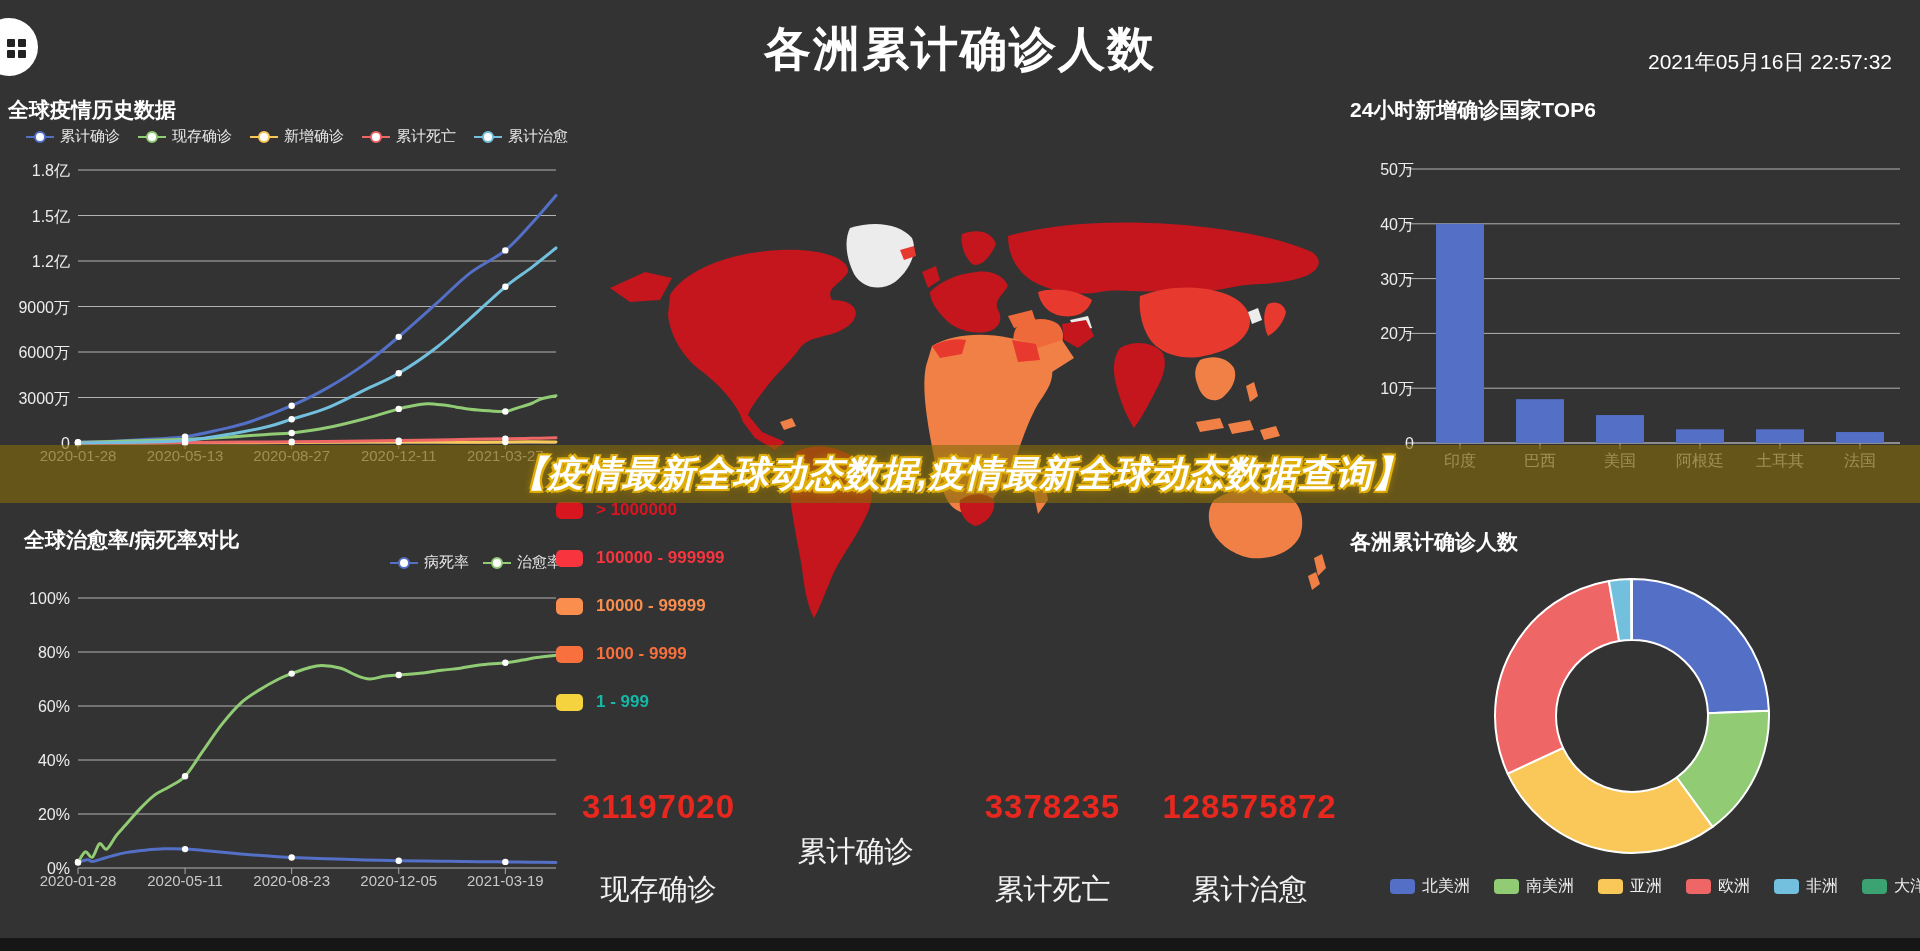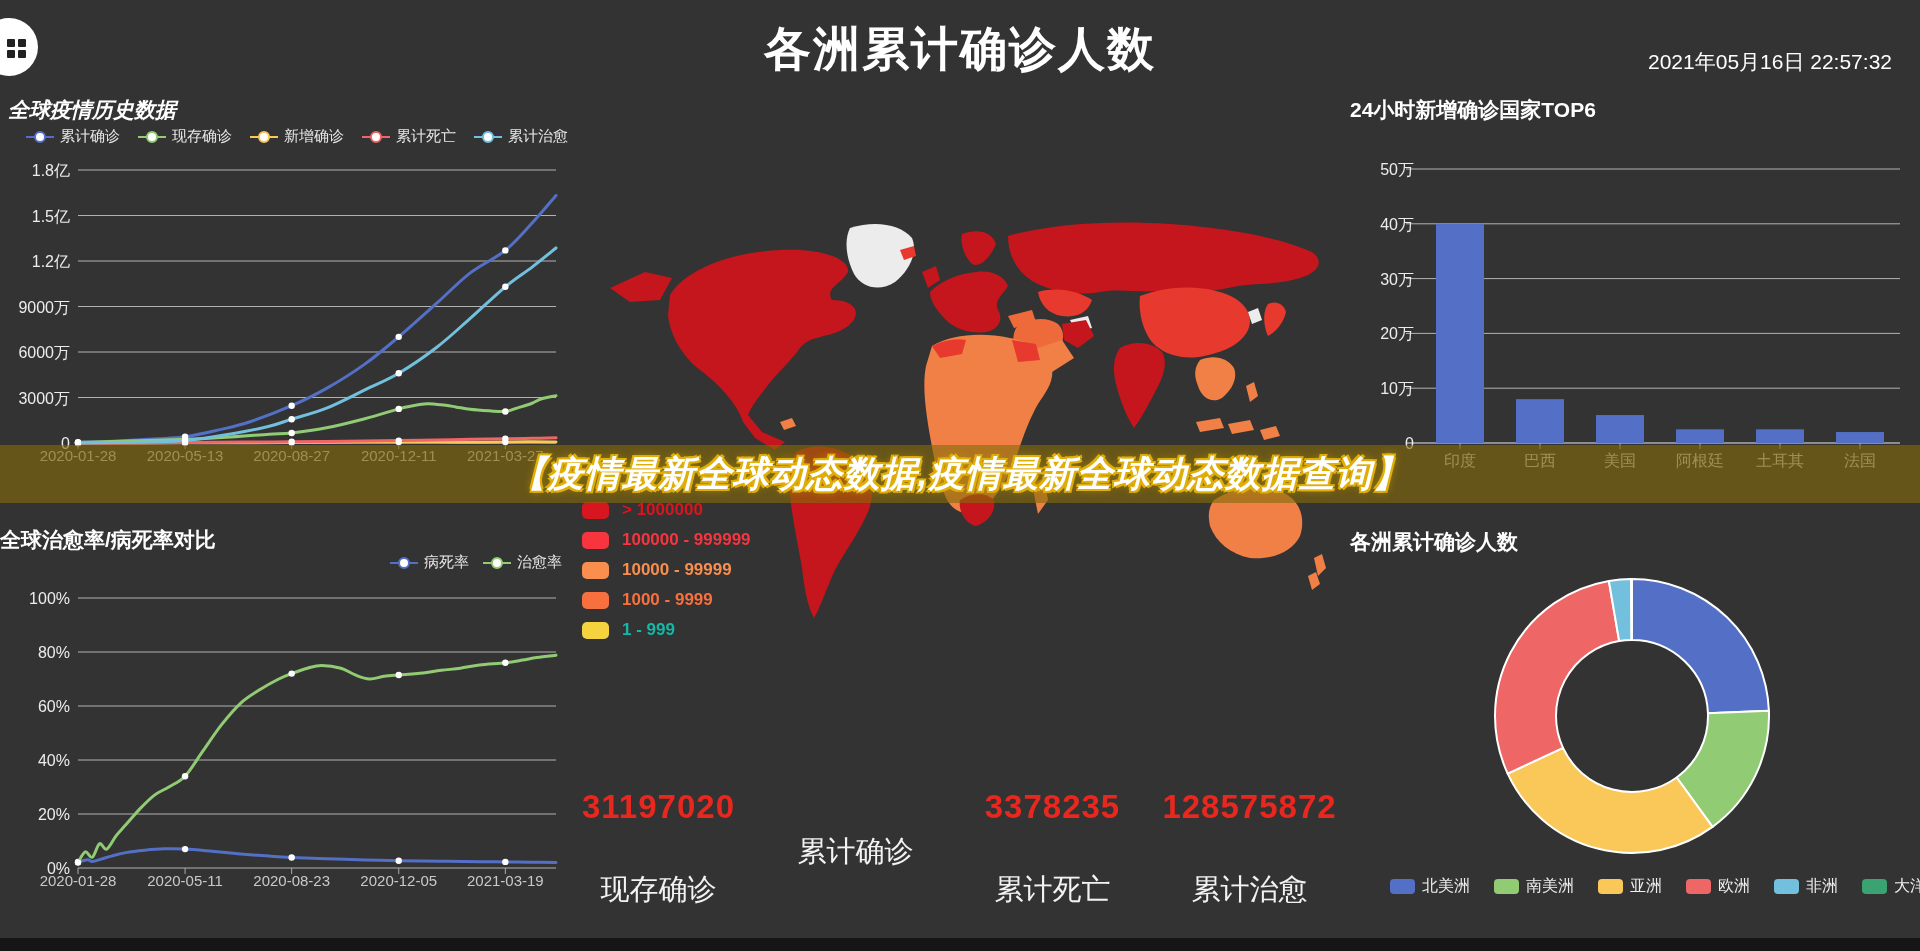--- a/index.html
+++ b/index.html
@@ -20,21 +20,21 @@
 
   
   .legend-row{display:flex;align-items:center;gap:18px;z-index:2;}
   .legend-item{display:flex;align-items:center;gap:6px;color:#e8e8e8;font-size:15px;cursor:pointer;}
   .lmark{position:relative;width:28px;height:12px;}
   .lmark::before{content:"";position:absolute;left:0;top:5px;width:28px;height:2px;background:var(--c);}
   .lmark::after{content:"";position:absolute;left:8px;top:0;width:8px;height:8px;border-radius:50%;
     background:#fff;border:2px solid var(--c);}
 
   
-  #map-legend{left:582px;top:500px;display:flex;flex-direction:column;gap:10px;z-index:2;}
+  #map-legend{left:556px;top:500px;display:flex;flex-direction:column;gap:28px;z-index:2;}
   .mleg-item{display:flex;align-items:center;gap:13px;font-size:17px;font-weight:bold;}
   .mleg-swatch{width:27px;height:17px;border-radius:5px;}
 
   
   #stats-row{left:560px;top:788px;width:788px;display:flex;z-index:2;}
   .stat-col{flex:1;text-align:center;}
   .stat-value{font-size:33px;font-weight:bold;color:#e8281e;letter-spacing:1px;}
   .stat-label{margin-top:44px;font-size:29px;color:#f2f2f2;}
 
   
@@ -61,21 +61,21 @@
   <div id="menu-btn" class="abs"></div>
   <div id="menu-dots" class="abs">
       <i></i>
       <i></i>
       <i></i>
       <i></i>
     </div>
   <div id="main-title" class="abs">各洲累计确诊人数</div>
   <div id="timestamp" class="abs">2021年05月16日 22:57:32</div>
 
-  <div class="abs panel-title" style="left:8px;top:96px;font-style:italic;">全球疫情历史数据</div>
+  <div class="abs panel-title" style="left:8px;top:96px;">全球疫情历史数据</div>
   <div id="legend-history" class="abs legend-row" style="left:26px;top:127px;">
       <div class="legend-item">
         <div class="lmark" style="--c: #5470c6;"></div>
         <div>累计确诊</div>
       </div>
       <div class="legend-item">
         <div class="lmark" style="--c: #91cc75;"></div>
         <div>现存确诊</div>
       </div>
       <div class="legend-item">
@@ -141,21 +141,21 @@
       <circle cx="398.738" cy="282.5885" r="3.2" fill="#fff"></circle>
       <circle cx="505.332" cy="280.79883333333333" r="3.2" fill="#fff"></circle>
       <path d="M78,284.9696666666667C87.56,284.84833333333336 117.51466666666668,284.64105555555557 135.36,284.2416666666667C153.20533333333336,283.8422777777778 169.13866666666667,283.9636111111111 185.072,282.5733333333333C201.00533333333334,281.18305555555554 216.93866666666668,278.2761111111111 230.96,275.9C244.98133333333334,273.52388888888885 259.0823333333334,270.7686111111111 269.20000000000005,268.31666666666666C279.3176666666667,265.8647222222222 282.106,264.2216666666667 291.666,261.18833333333333C301.226,258.155 314.371,254.99527777777777 326.56,250.11666666666667C338.749,245.23805555555558 352.7703333333333,237.73055555555558 364.8,231.91666666666669C376.8296666666667,226.1027777777778 386.788,222.31111111111113 398.738,215.23333333333335C410.688,208.15555555555557 424.62966666666665,198.54999999999998 436.5,189.45C448.37033333333335,180.35 458.488,170.74444444444447 469.96,160.63333333333335C481.43199999999996,150.52222222222224 494.9753333333333,137.37777777777777 505.332,128.78333333333333C515.6886666666667,120.18888888888888 523.6553333333333,115.5377777777778 532.0999999999999,109.06666666666669C540.5446666666666,102.59555555555558 552.0166666666667,93.14166666666668 556,89.95666666666668" fill="none" stroke="#73c0de" stroke-width="3" stroke-linecap="round" stroke-linejoin="round"></path>
       <circle cx="78" cy="284.9696666666667" r="3.2" fill="#fff"></circle>
       <circle cx="185.072" cy="282.5733333333333" r="3.2" fill="#fff"></circle>
       <circle cx="291.666" cy="261.18833333333333" r="3.2" fill="#fff"></circle>
       <circle cx="398.738" cy="215.23333333333335" r="3.2" fill="#fff"></circle>
       <circle cx="505.332" cy="128.78333333333333" r="3.2" fill="#fff"></circle>
     </svg>
 
-  <div class="abs panel-title" style="left:0;top:526px;">全球治愈率/病死率对比</div>
+  <div class="abs panel-title" style="left:24px;top:526px;">全球治愈率/病死率对比</div>
   <div id="legend-rates" class="abs legend-row" style="left:0;top:553px;width:562px;justify-content:flex-end;gap:14px;">
       <div class="legend-item">
         <div class="lmark" style="--c: #5470c6;"></div>
         <div>病死率</div>
       </div>
       <div class="legend-item">
         <div class="lmark" style="--c: #91cc75;"></div>
         <div>治愈率</div>
       </div>
     </div>

